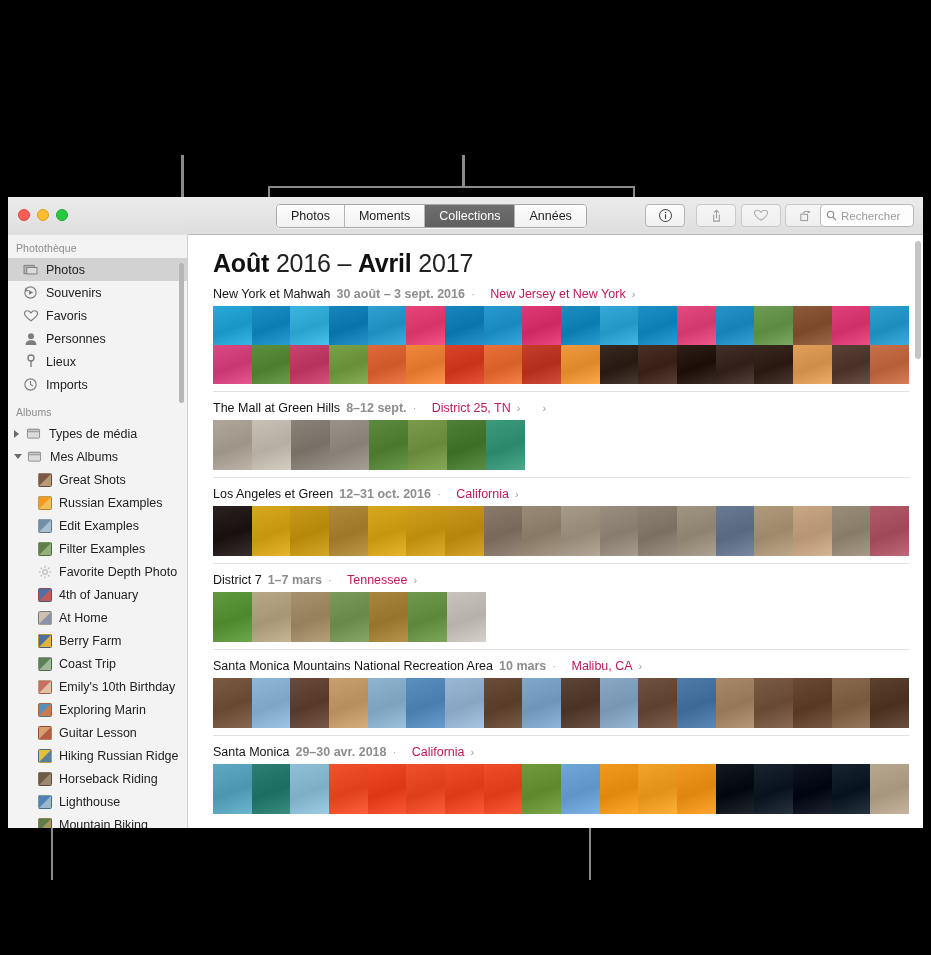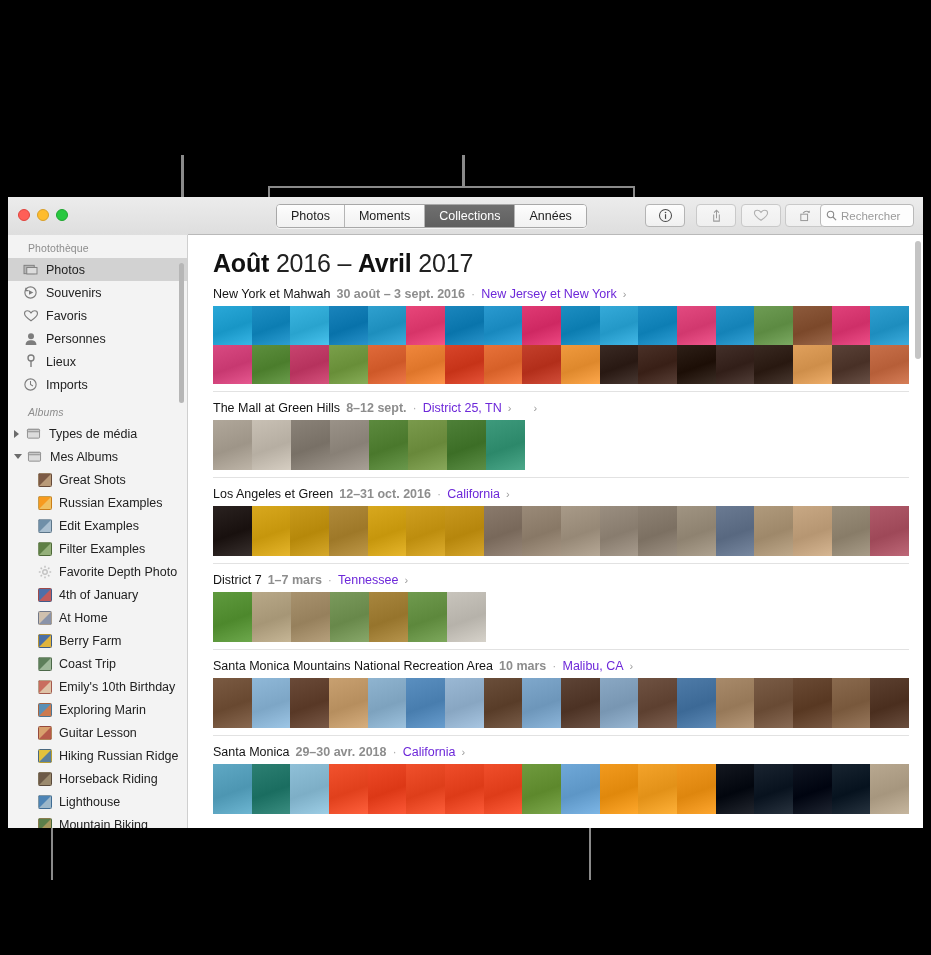--- a/index.html
+++ b/index.html
@@ -74,21 +74,21 @@
   }
   .searchbox .ph { font-size: 11.5px; color: #9a9a9a; margin-left: 4px; }
 
   
   .sidebar {
     position: absolute; left: 0; top: 38px; width: 180px; height: 593px;
     background: #f3f3f3; border-right: 1px solid #cfcfcf;
     overflow: hidden;
   }
   .sb-head {
-    font-size: 10.5px; color: #8d8d8d; padding: 7px 0 4px 20px; letter-spacing: .1px;
+    font-size: 10.5px; color: #8d8d8d; padding: 7px 0 4px 8px; letter-spacing: .1px;
   }
   .sb-row {
     height: 23px; display: flex; align-items: center;
     padding-left: 14px; font-size: 12.5px; color: #222; white-space: nowrap;
   }
   .sb-row.selected { background: #d2d2d2; }
   .sb-row .ic { width: 17px; height: 15px; margin-right: 7px; flex: 0 0 17px;
                 display: flex; align-items: center; justify-content: center; }
   .sb-row.album { padding-left: 30px; }
   .sb-row.group { padding-left: 6px; }
@@ -114,21 +114,21 @@
   .bigtitle .l { font-weight: normal; color: #222; }
 
   .collection { padding-left: 24px; padding-right: 14px; }
   .coll-head {
     display: flex; align-items: baseline; padding: 9px 0 5px 0;
     font-size: 12.5px; white-space: nowrap;
   }
   .coll-head .nm { font-weight: normal; color: #141414; }
   .coll-head .dt { color: #8d8d8d; margin-left: 6px; font-weight: bold; }
   .coll-head .sep { color: #b0b0b0; margin: 0 6px; }
-  .coll-head .loc { color: #6d28d9; }
+  .coll-head .loc { color: #be185d; margin-left: 9px; }
   .coll-head .chev { color: #9b9b9b; margin-left: 6px; font-size: 11px; }
   .coll-head .chev2 { color: #9b9b9b; margin-left: 22px; font-size: 11px; }
 
   .strip { display: flex; height: 78px; overflow: hidden; }
   .cell { height: 100%; flex: 0 0 auto; }
   .divider { height: 1px; background: #e2e2e2; margin: 7px 0 0 0; }
 
   .scrollbar-main {
     position: absolute; right: 2px; top: 6px; width: 6px; height: 118px;
     background: #c4c4c4; border-radius: 3px;
@@ -267,21 +267,21 @@
       <div class="sb-row">
         <span class="ic">
           <svg width="15" height="15" viewBox="0 0 16 16">
             <circle cx="8" cy="8" r="6" fill="none" stroke="#7d7d7d" stroke-width="1.2"></circle>
             <path d="M8 4.3 L8 8 L10.6 9.6" fill="none" stroke="#7d7d7d" stroke-width="1.1"></path>
           </svg>
         </span>
         <span>Imports</span>
       </div>
 
-      <div class="sb-head" style="padding-top:10px;font-style:italic;">Albums</div>
+      <div class="sb-head" style="padding-top:10px;">Albums</div>
 
       <div class="sb-row group">
         <span class="tri right"></span>
         <span class="ic">
           <svg width="15" height="13" viewBox="0 0 16 14">
             <rect x="1.5" y="2.5" width="13" height="9.5" rx="1" fill="#dcdcdc" stroke="#8d8d8d" stroke-width="1"></rect>
             <rect x="1.5" y="2.5" width="13" height="2.6" rx="1" fill="#c9c9c9" stroke="#8d8d8d" stroke-width="1"></rect>
           </svg>
         </span>
         <span>Types de média</span>

